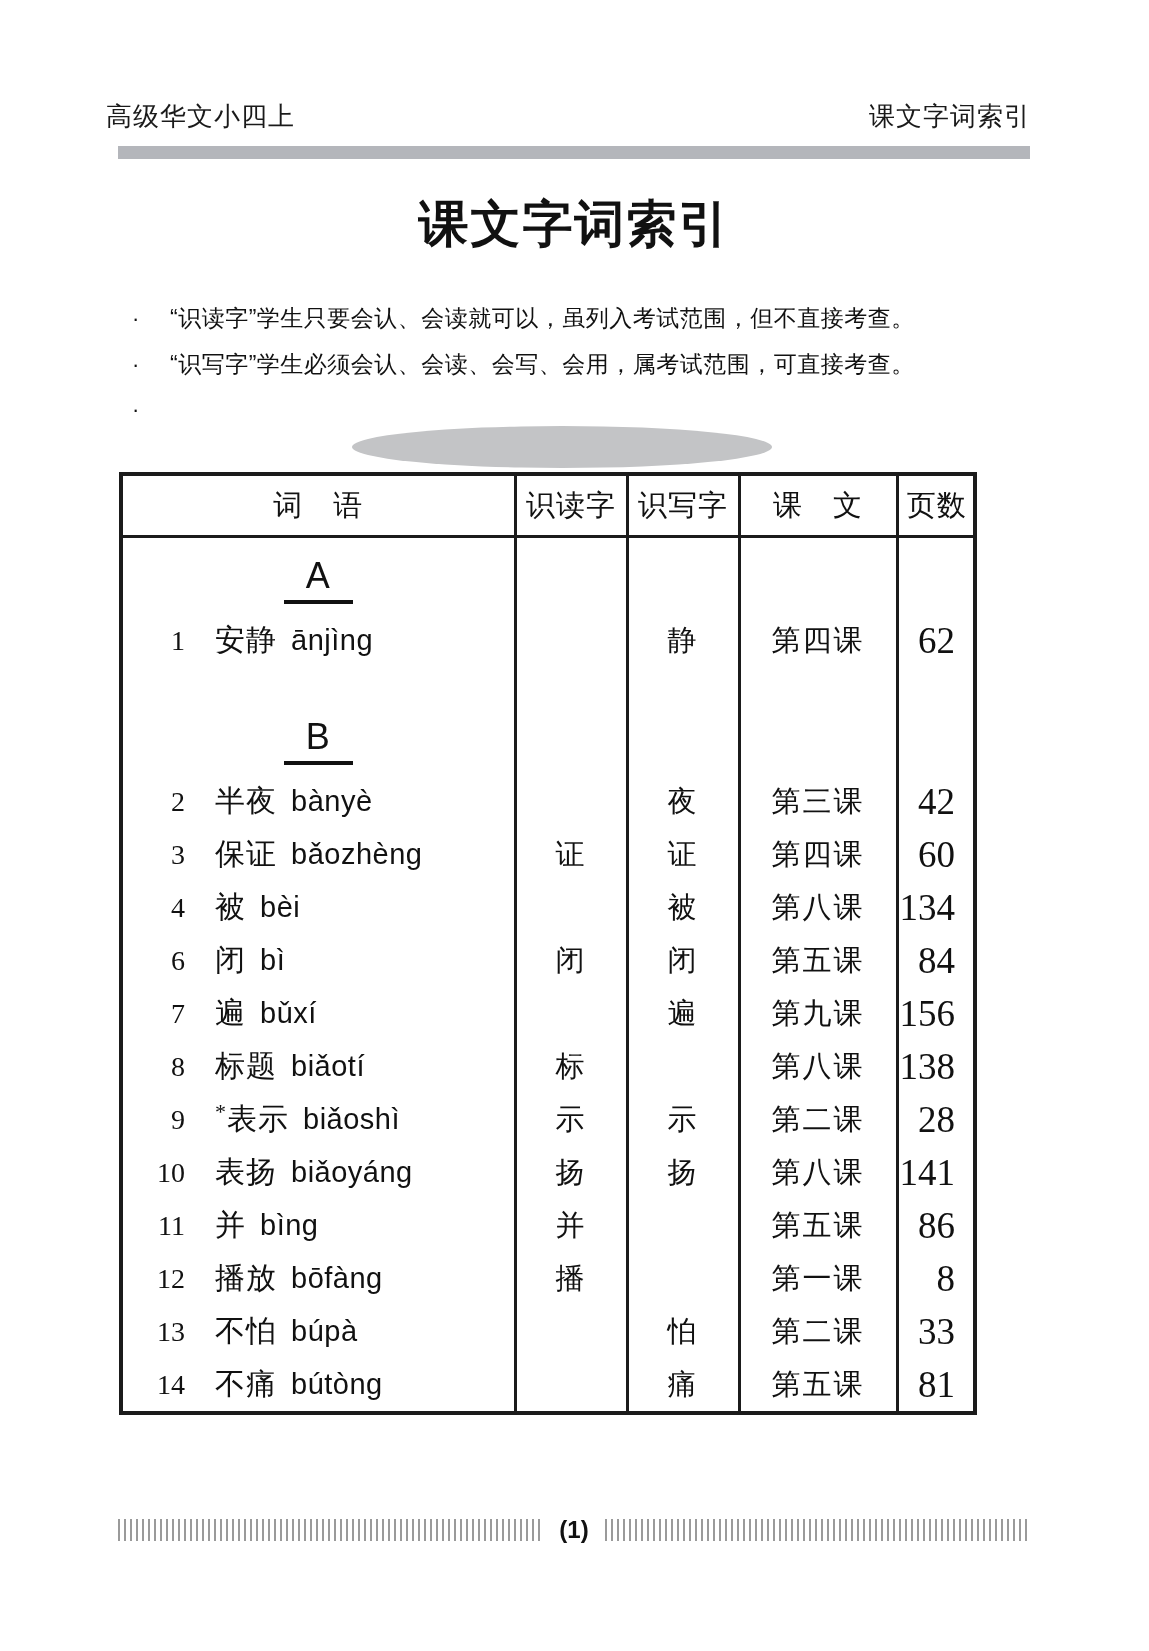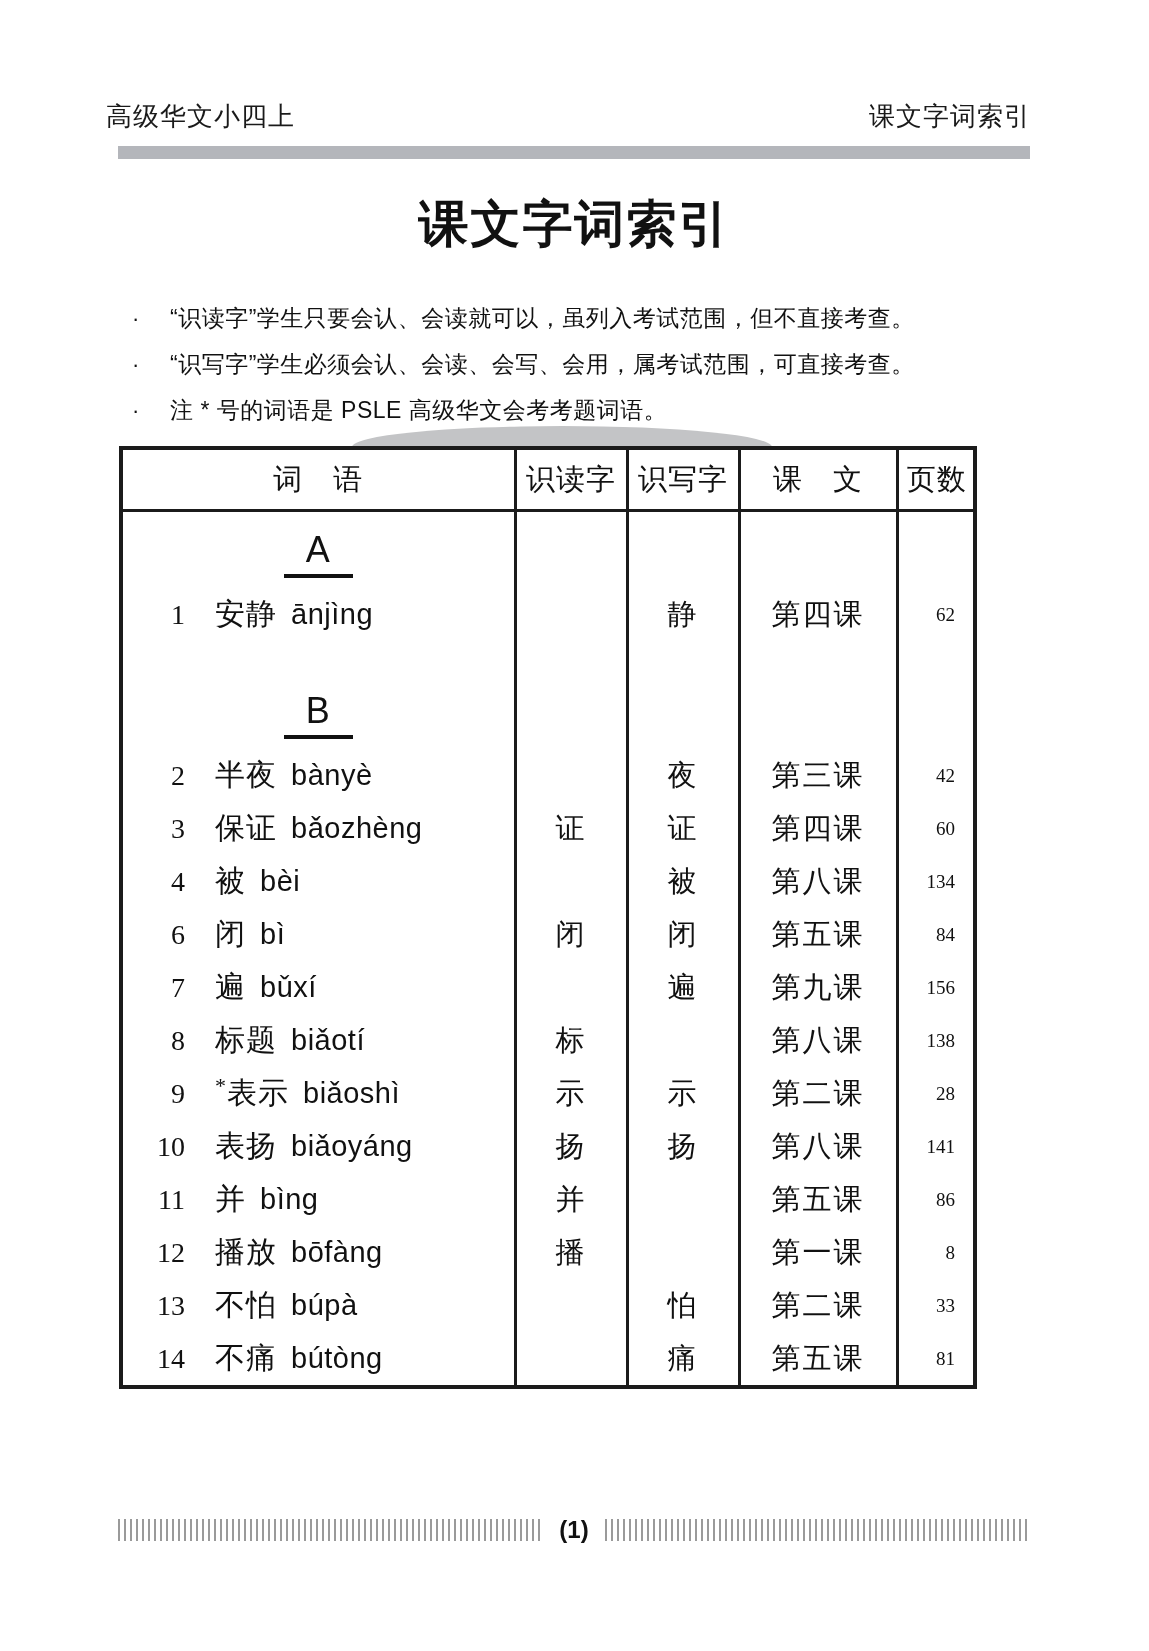--- a/index.html
+++ b/index.html
@@ -107,21 +107,21 @@
     font-size: 23px;
     line-height: 36px;
     letter-spacing: 0.5px;
     color: #111111;
     white-space: nowrap;
   }
 
   
   .index-table {
     position: absolute;
-    top: 446px;
+    top: 472px;
     left: 119px;
     width: 858px;
     border: 4px solid #1b1b1b;
     box-sizing: border-box;
     background: #fff;
   }
   table {
     border-collapse: collapse;
     width: 100%;
     table-layout: fixed;
@@ -184,21 +184,21 @@
   td.ctr {
     text-align: center;
     font-family: "Liberation Serif", "DejaVu Serif", serif;
     font-size: 29px;
     letter-spacing: 2px;
   }
   td.num {
     text-align: right;
     padding-right: 20px;
     font-family: "Liberation Serif", "DejaVu Serif", serif;
-    font-size: 19px;
+    font-size: 37px;
   }
 
   
   tr.section-row td { height: 74px; }
   .section-letter {
     display: block;
     text-align: center;
     font-family: "Liberation Sans", "DejaVu Sans", sans-serif;
     font-size: 36px;
     line-height: 44px;
@@ -261,21 +261,20 @@
     <div class="note-row">
       <div class="note-bullet">·</div>
       <div class="note-text">“识读字”学生只要会认、会读就可以，虽列入考试范围，但不直接考查。</div>
     </div>
     <div class="note-row">
       <div class="note-bullet">·</div>
       <div class="note-text">“识写字”学生必须会认、会读、会写、会用，属考试范围，可直接考查。</div>
     </div>
     <div class="note-row">
       <div class="note-bullet">·</div>
-      <div class="note-text">注 * 号的词语是 PSLE 高级华文会考考题词语。</div>
     </div>
   </div>
 
   <div class="index-table">
     <table>
       <colgroup>
         <col class="c-word">
           <col class="c-read">
           <col class="c-write">
           <col class="c-less">

